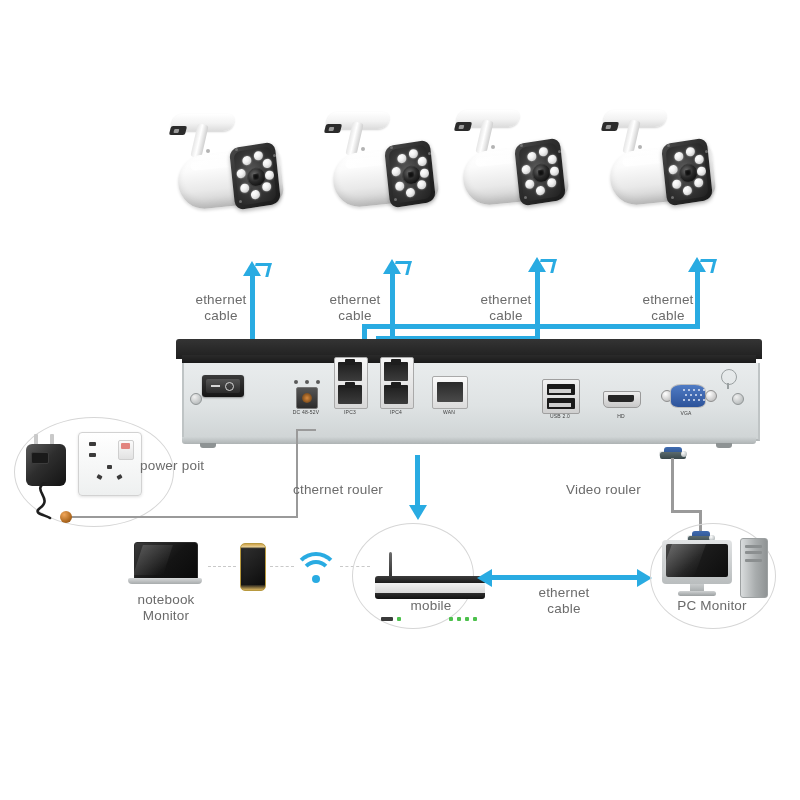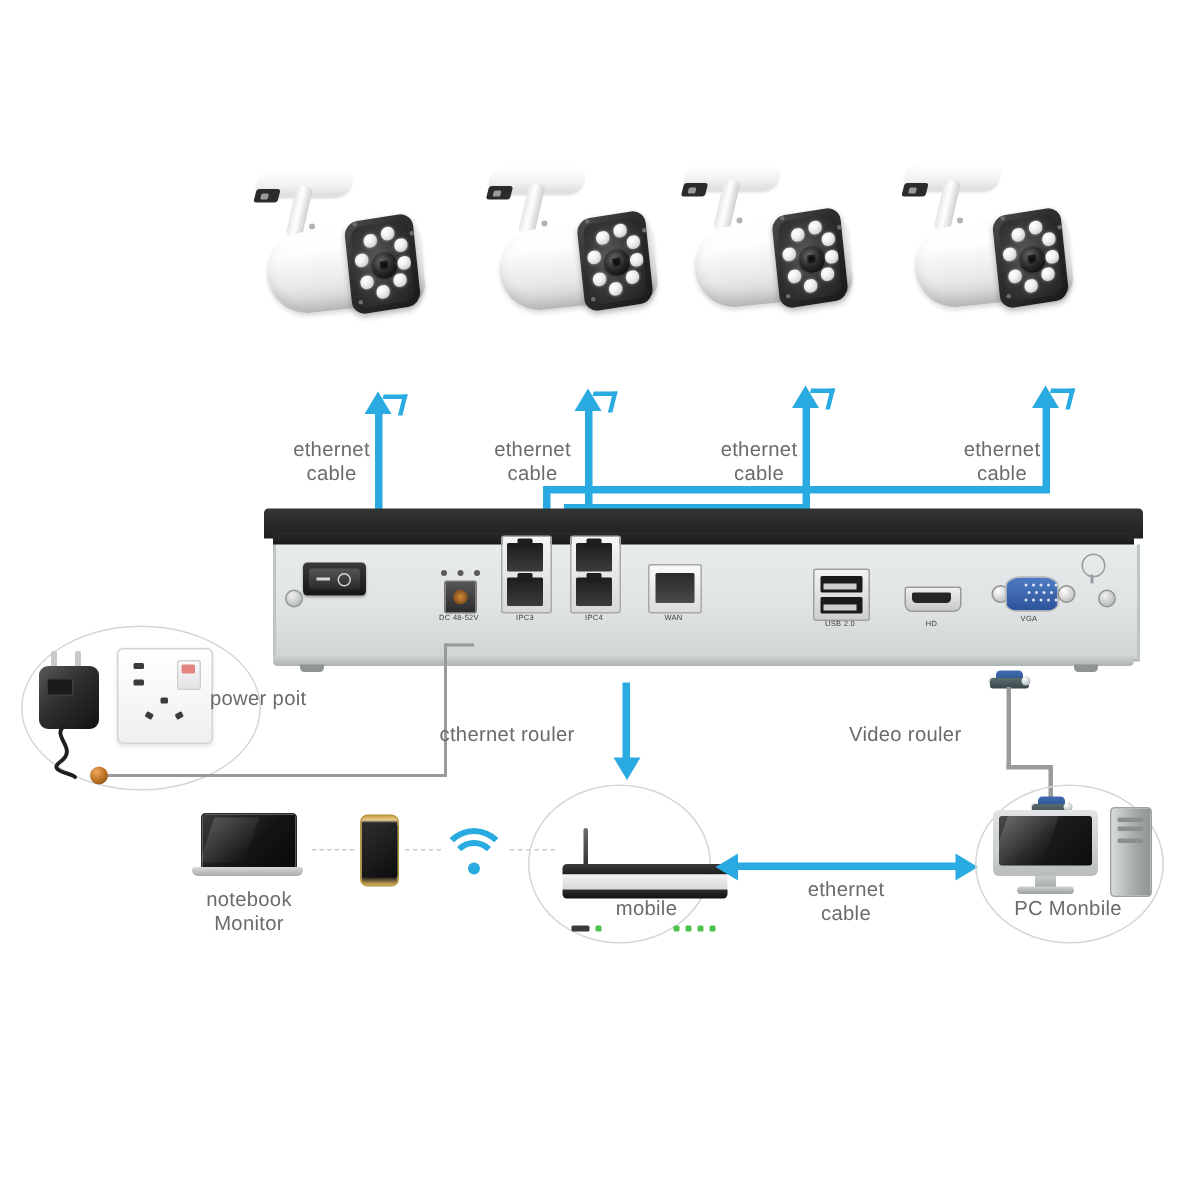--- a/index.html
+++ b/index.html
@@ -696,15 +696,15 @@
       <div class="sc"></div>
     </div>
     <div class="pc-neck"></div>
     <div class="pc-foot"></div>
     <div class="pc-tower">
       <div class="bay" style="top:6px;"></div>
       <div class="bay" style="top:12px;"></div>
       <div class="bay" style="top:20px;"></div>
     </div>
   </div>
-  <div class="lbl" style="left:655px;top:598px;width:114px;">PC Monbile</div>
+  <div class="lbl" style="left:655px;top:598px;width:114px;">PC Monitor</div>
 
 </div>
 
 </body></html>

